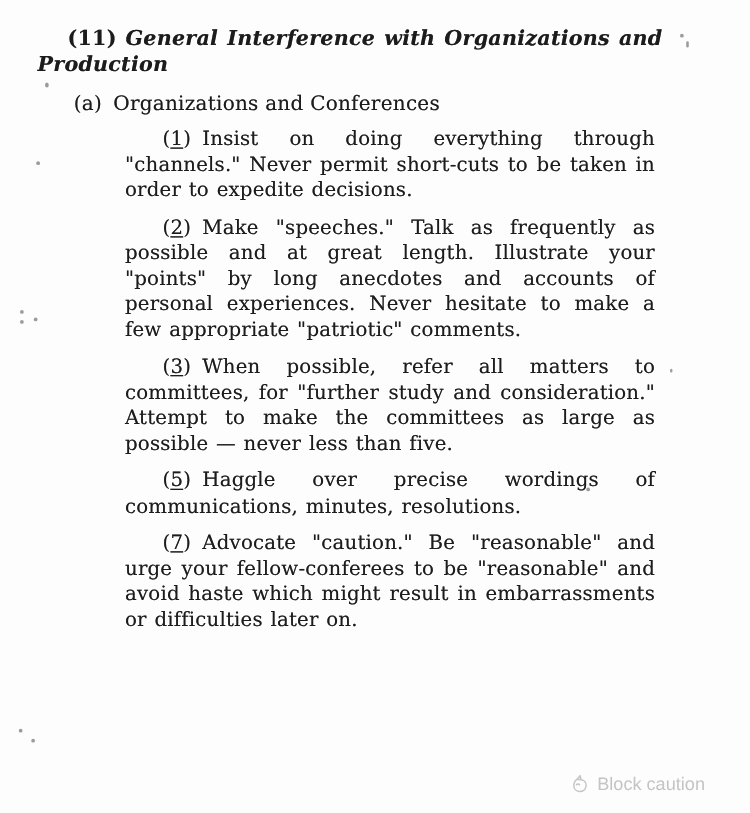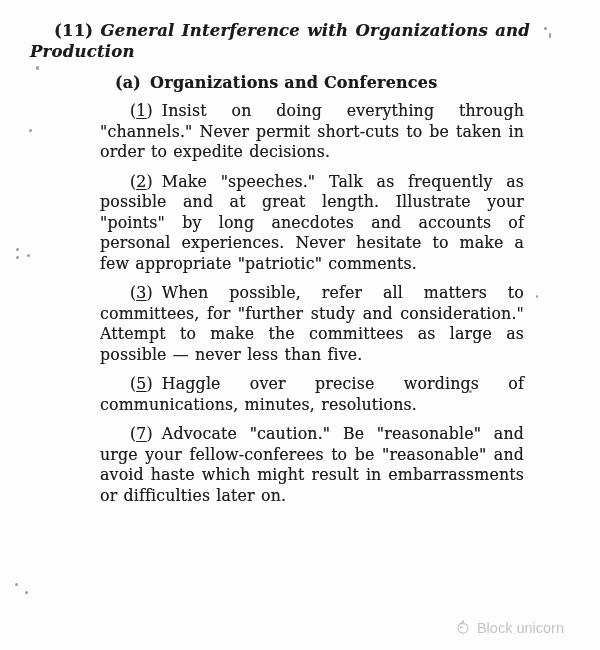--- a/index.html
+++ b/index.html
@@ -26,24 +26,24 @@
     line-height: 21px;
     font-weight: 700;
     text-align: justify;
     text-indent: 24px;
     letter-spacing: 0.2px;
   }
   .heading .hnum { font-style: normal; font-weight: 700; margin-right: 7px; }
   .heading .htitle { font-style: italic; }
 
   .subheading {
-    margin: 0 0 8px 115px;
+    margin: 0 0 8px 59px;
     font-size: 16px;
     line-height: 21px;
-    font-weight: 700;
+    font-weight: 400;
     letter-spacing: 0.2px;
   }
   .subheading .snum { margin-right: 9px; }
 
   .body-col {
     margin-left: 100px;
     width: 428px;
   }
   .para {
     margin: 0 4px 9px 0;
@@ -131,15 +131,15 @@
   <i class="speck" style="left:25px;  top:591px; width:3px; height:3px;"></i>
 
   <div class="watermark">
     <span class="wicon">
       <svg viewBox="0 0 18 18" fill="none" stroke="#c6c6c6" stroke-width="1.3" stroke-linecap="round" stroke-linejoin="round">
         <path d="M7.2 4.6 L9.6 1.6 L10.4 5.0"></path>
         <path d="M10.4 5.0 C13.2 5.4 15.0 7.6 14.7 10.3 C14.4 13.2 12.0 15.2 9.0 15.0 C6.2 14.8 4.2 12.6 4.3 9.9 C4.4 7.4 5.4 5.6 7.2 4.6 Z"></path>
         <path d="M6.6 9.2 C7.4 8.4 8.6 8.5 9.1 9.3"></path>
       </svg>
     </span>
-    <span class="wlabel">Block unicorn</span>
+    <span class="wlabel">Block caution</span>
   </div>
 </div>
 
 </body></html>

